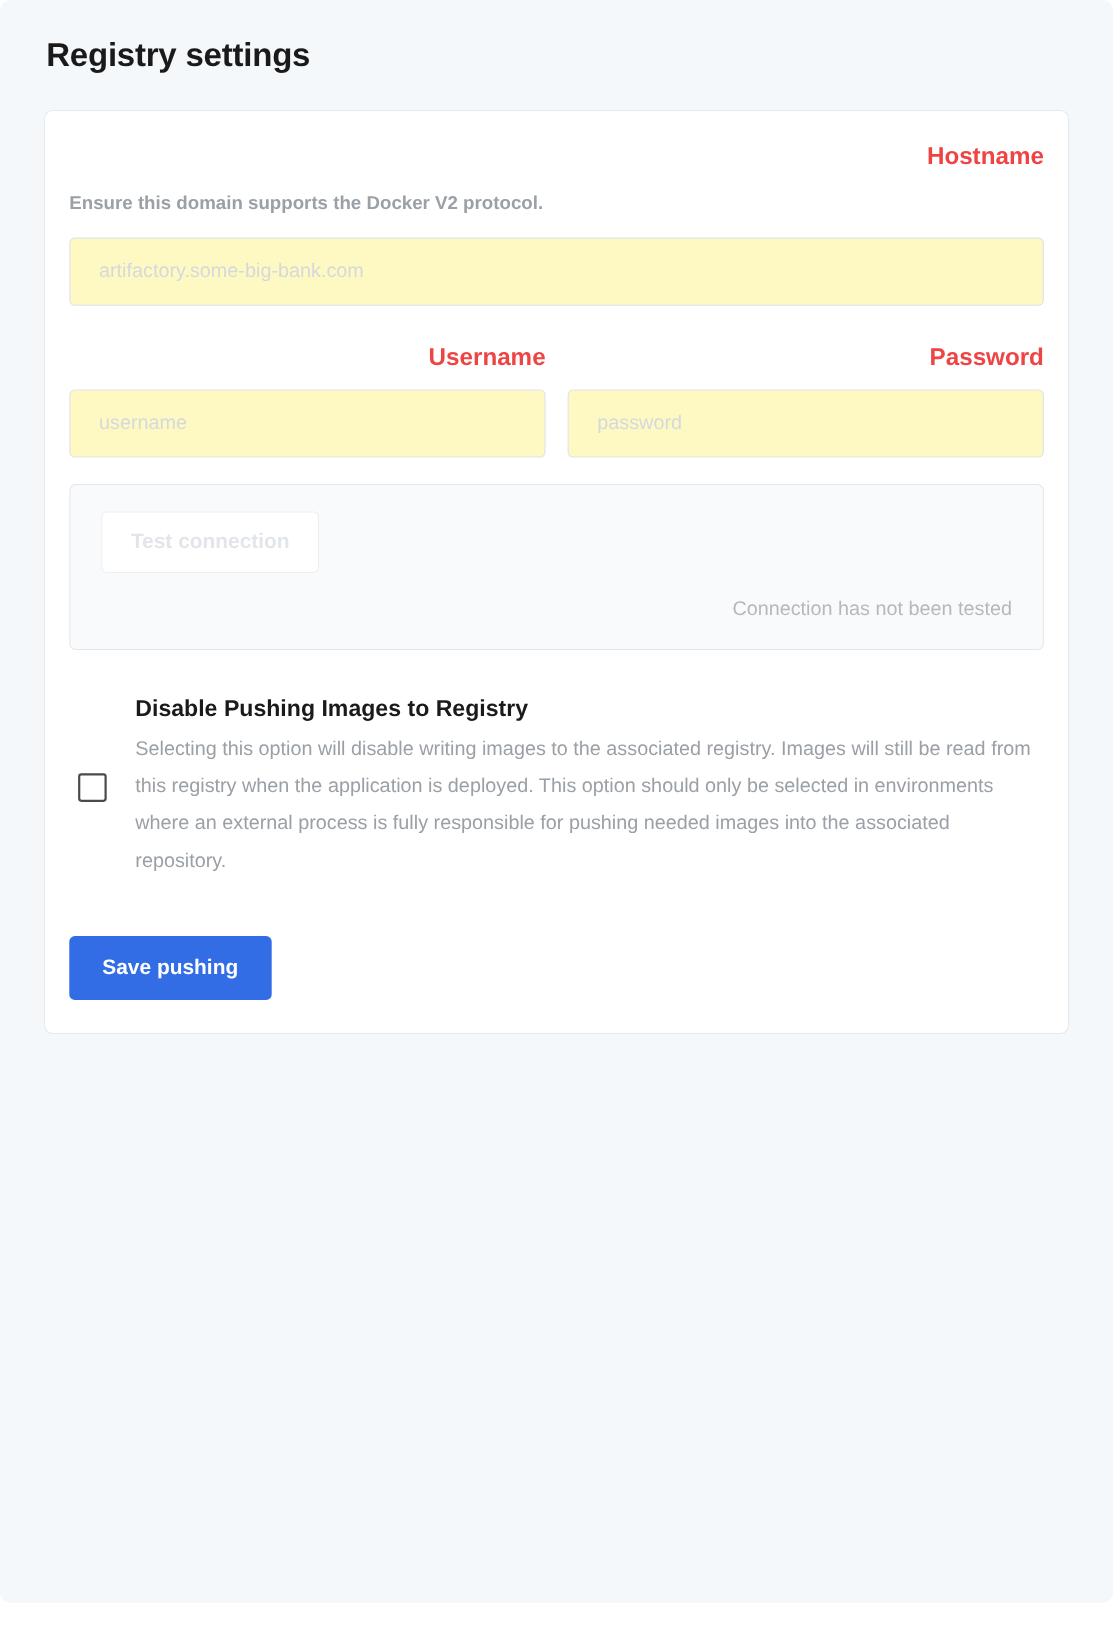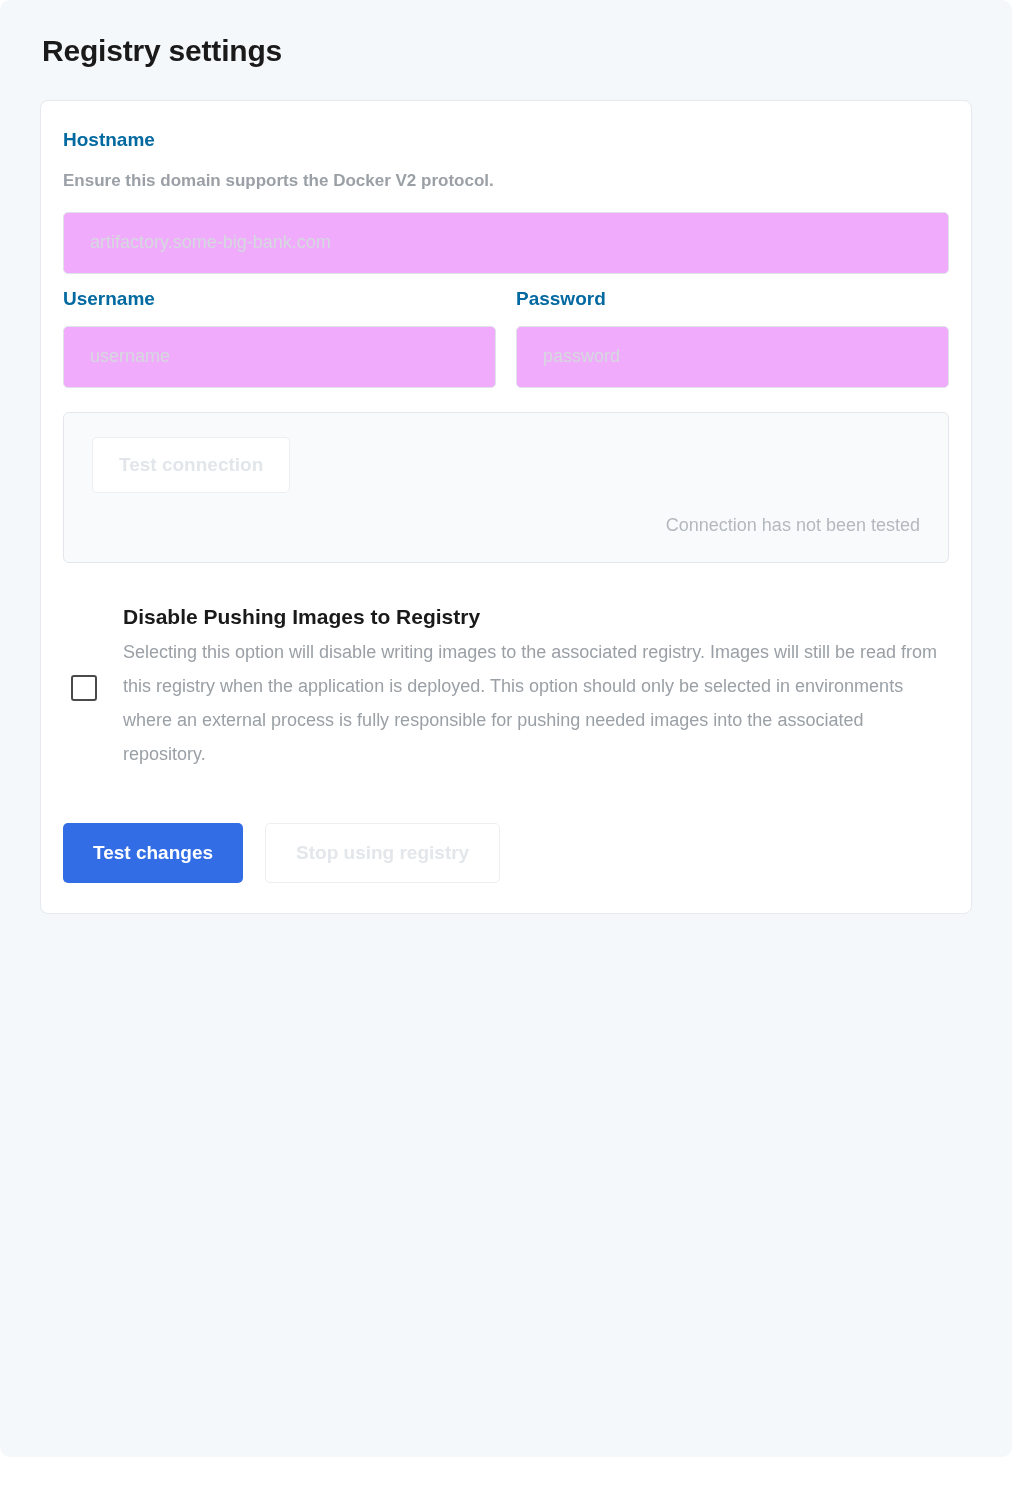--- a/index.html
+++ b/index.html
@@ -29,24 +29,25 @@
     letter-spacing: -0.2px;
     margin: 0 0 32px 2px;
   }
   .card {
     background: #ffffff;
     border: 1px solid #e6e9ed;
     border-radius: 8px;
     padding: 28px 22px 30px 22px;
   }
   .section-heading {
-    font-size: 19px;
-    font-weight: bold;
-    color: #0369a1;
+    font-size: 22px;
+    font-weight: bold;
+    color: #ef4444;
     margin: 0 0 18px 0;
+    text-align: right;
   }
   .helper-text {
     font-size: 17px;
     color: #9aa0a6;
     font-weight: bold;
     margin: 0 0 18px 0;
     line-height: 1.45;
   }
   .helper-text-light {
     font-size: 17px;
@@ -57,30 +58,30 @@
   }
   .text-input {
     width: 100%;
     height: 62px;
     border: 1px solid #dfe3e8;
     border-radius: 5px;
     padding: 0 26px;
     font-size: 18px;
     font-family: "Liberation Sans", sans-serif;
     color: #323232;
-    background: #f0abfc;
+    background: #fef9c3;
     outline: none;
   }
   .text-input::placeholder {
     color: #d4d9dd;
   }
   .row {
     display: flex;
     gap: 20px;
-    margin-top: 14px;
+    margin-top: 34px;
   }
   .col {
     flex: 1;
   }
   .col .section-heading {
     margin-bottom: 16px;
   }
   .col .text-input {
     height: 62px;
   }
@@ -204,18 +205,17 @@
 
     <div class="checkbox-row">
       <div class="checkbox"></div>
       <div class="checkbox-content">
         <div class="checkbox-title">Disable Pushing Images to Registry</div>
         <p class="checkbox-desc">Selecting this option will disable writing images to the associated registry. Images will still be read from this registry when the application is deployed. This option should only be selected in environments where an external process is fully responsible for pushing needed images into the associated repository.</p>
       </div>
     </div>
 
     <div class="actions">
-      <button class="btn-primary">Test changes</button>
-      <button class="btn-secondary">Stop using registry</button>
+      <button class="btn-primary">Save pushing</button>
     </div>
 
   </div>
 </div>
 
 </body></html>

